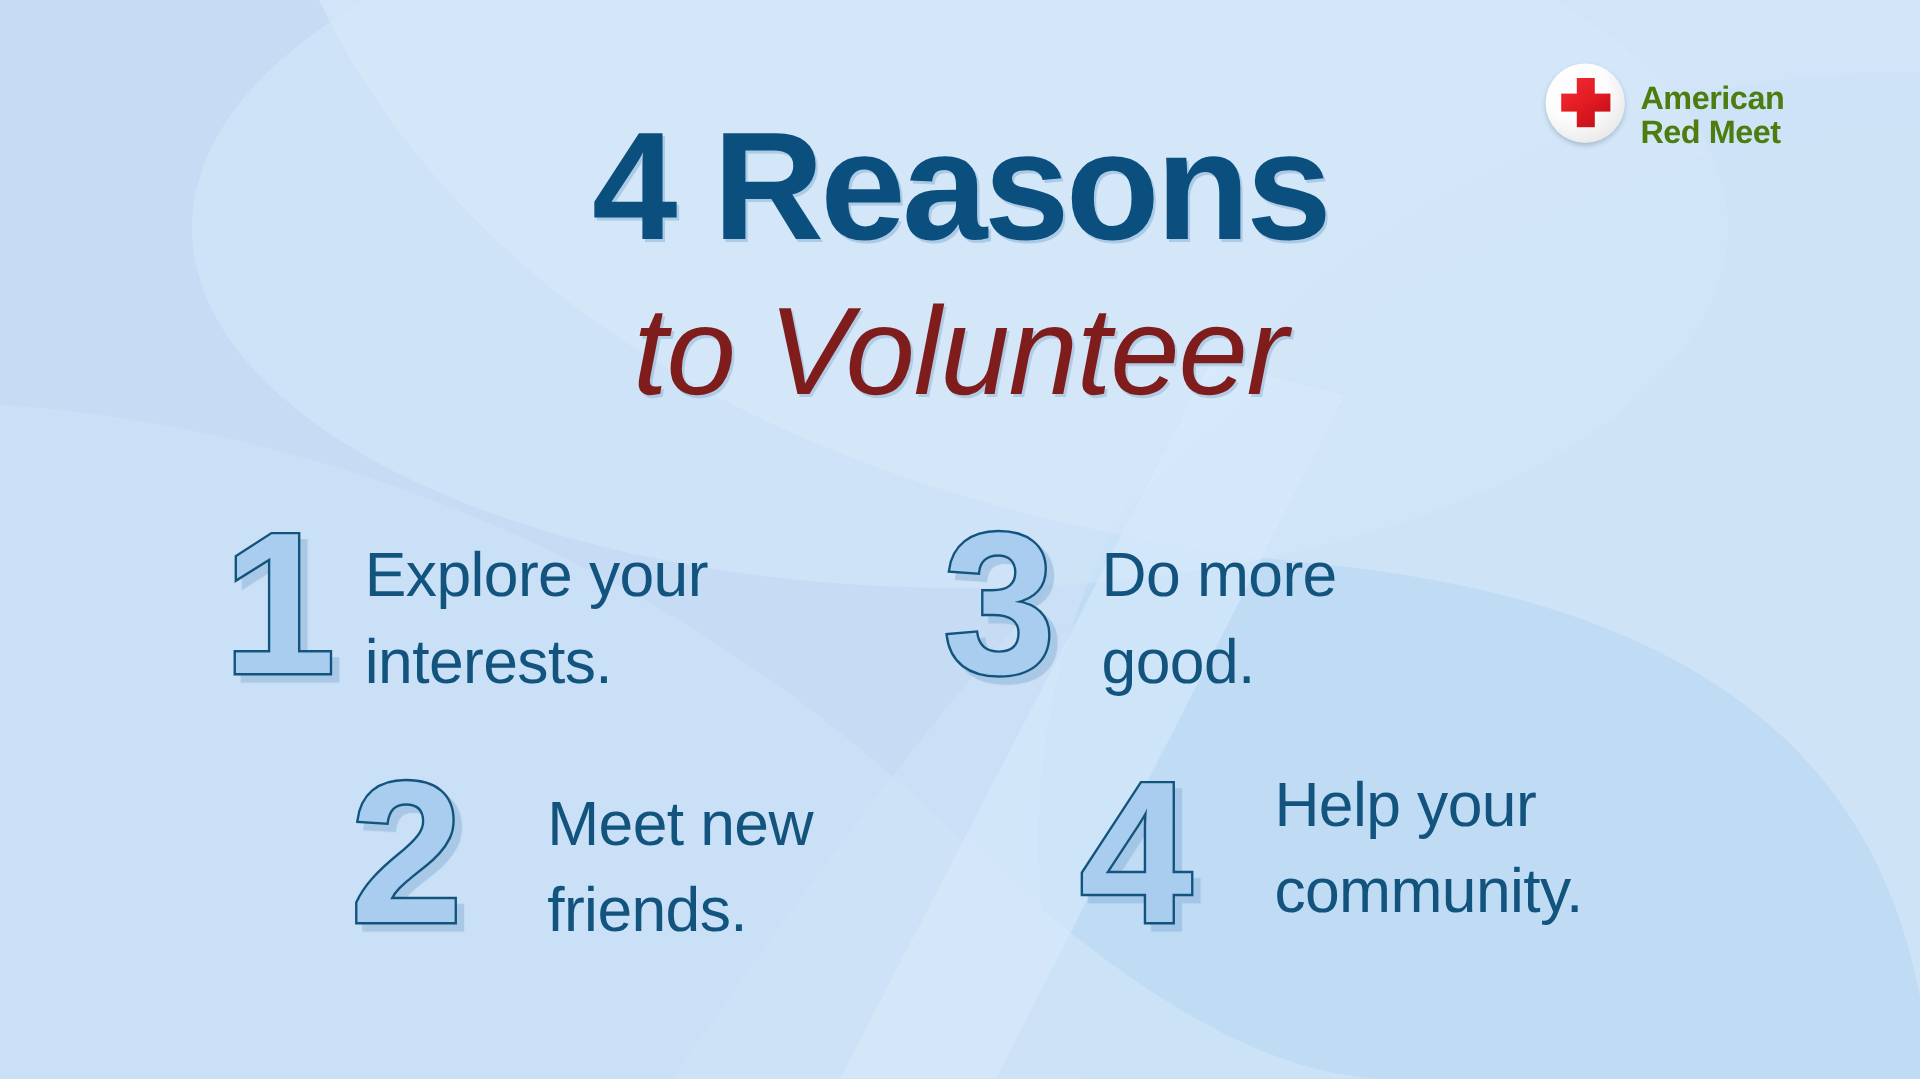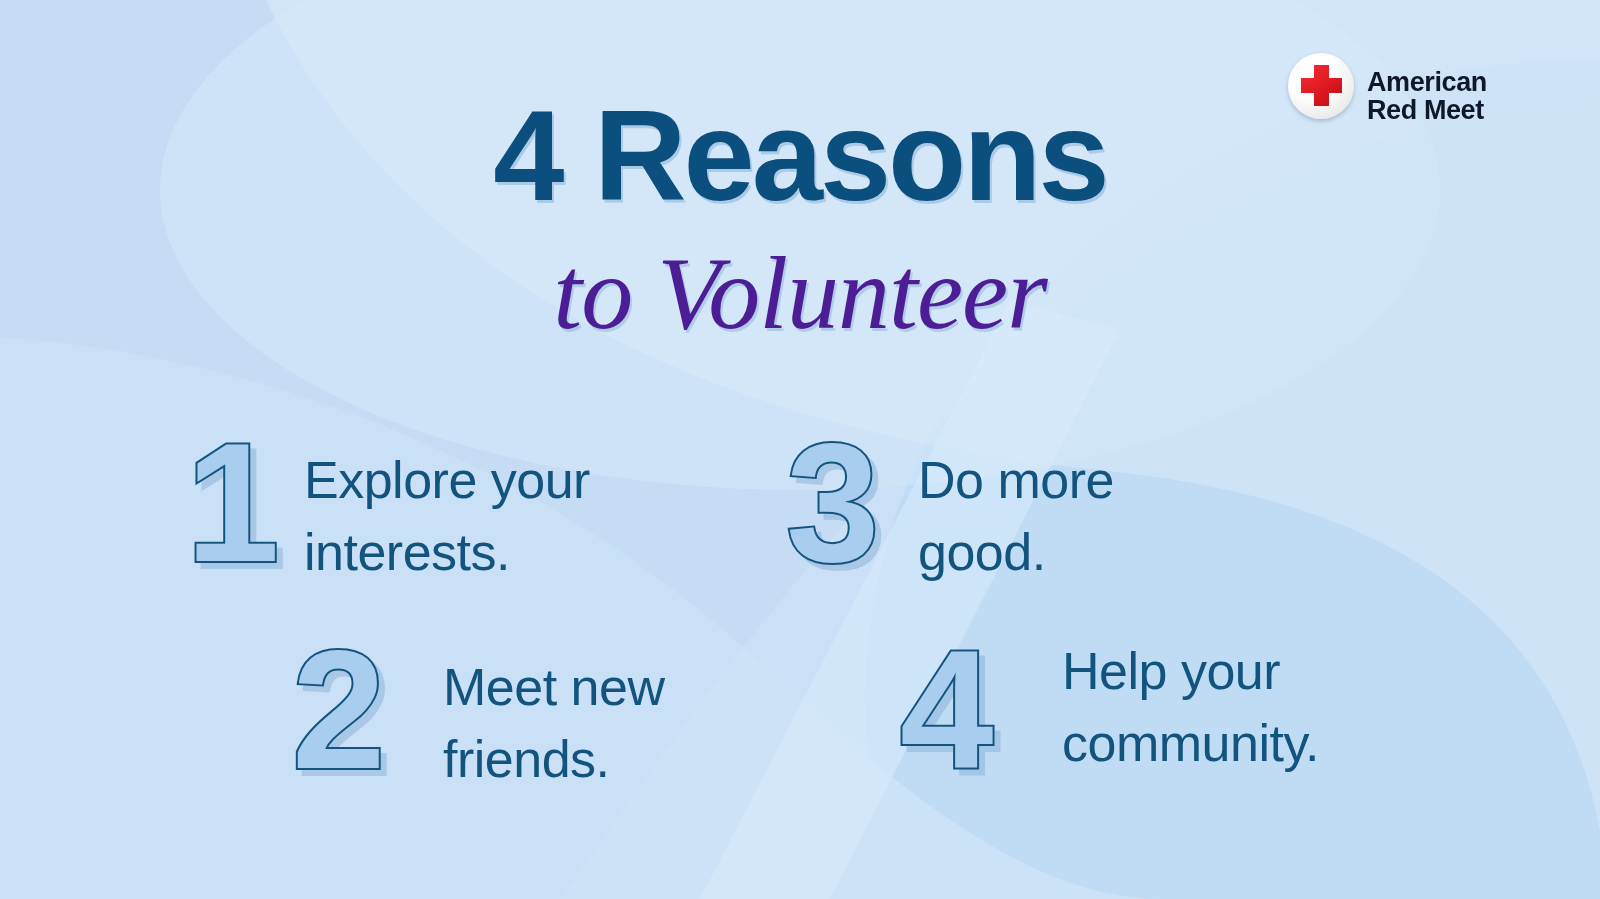--- a/index.html
+++ b/index.html
@@ -45,21 +45,21 @@
     justify-content: center;
   }
   #logo-mark .cross-v,
   #logo-mark .cross-h {
     position: absolute;
     background: linear-gradient(145deg, #ef2630 0%, #e11b22 52%, #c8101a 100%);
   }
   #logo-mark .cross-v { width: 15px; height: 41px; left: 25.5px; top: 12.5px; }
   #logo-mark .cross-h { width: 41px; height: 15px; left: 12.5px; top: 25.5px; }
   #logo-text {
-    color: #0f172a;
+    color: #4d7c0f;
     font-weight: bold;
     font-size: 27px;
     line-height: 28px;
     letter-spacing: -0.4px;
     white-space: nowrap;
     margin-top: 21px;
   }
 
   
   #headline {
@@ -72,29 +72,28 @@
   #title {
     color: #0b4f7e;
     font-size: 128px;
     line-height: 128px;
     font-weight: bold;
     letter-spacing: -3px;
     margin: 0;
     text-shadow: 2px 3px 0 rgba(122,166,206,0.45);
   }
   #subtitle {
-    color: #4c1d95;
+    color: #7f1d1d;
     font-size: 104px;
     line-height: 110px;
     font-style: italic;
     font-weight: 300;
     letter-spacing: -1px;
     margin: 18px 0 0 0;
     text-shadow: 2px 3px 0 rgba(122,166,206,0.40);
-    font-family: Liberation Serif, serif;
   }
 
   
   #reasons {
     position: absolute;
     left: 0;
     top: 420px;
     width: 1600px;
     height: 420px;
   }
@@ -123,21 +122,21 @@
     white-space: pre-line;
   }
 
   
   #reason-1 { left: 186px;  top: 8px;   }
   #reason-1 .reason-num  { width: 118px; }
   #reason-1 .reason-text { margin-left: 0px; margin-top: 16px; }
 
   #reason-2 { left: 292px;  top: 215px; }
   #reason-2 .reason-num  { width: 132px; }
-  #reason-2 .reason-text { margin-left: 19px; margin-top: 16px; }
+  #reason-2 .reason-text { margin-left: 32px; margin-top: 16px; }
 
   #reason-3 { left: 786px;  top: 8px;   }
   #reason-3 .reason-num  { width: 132px; }
   #reason-3 .reason-text { margin-top: 16px; }
 
   #reason-4 { left: 900px;  top: 215px; }
   #reason-4 .reason-num  { width: 138px; }
   #reason-4 .reason-text { margin-left: 24px; margin-top: 0; }
 </style>
 </head>

